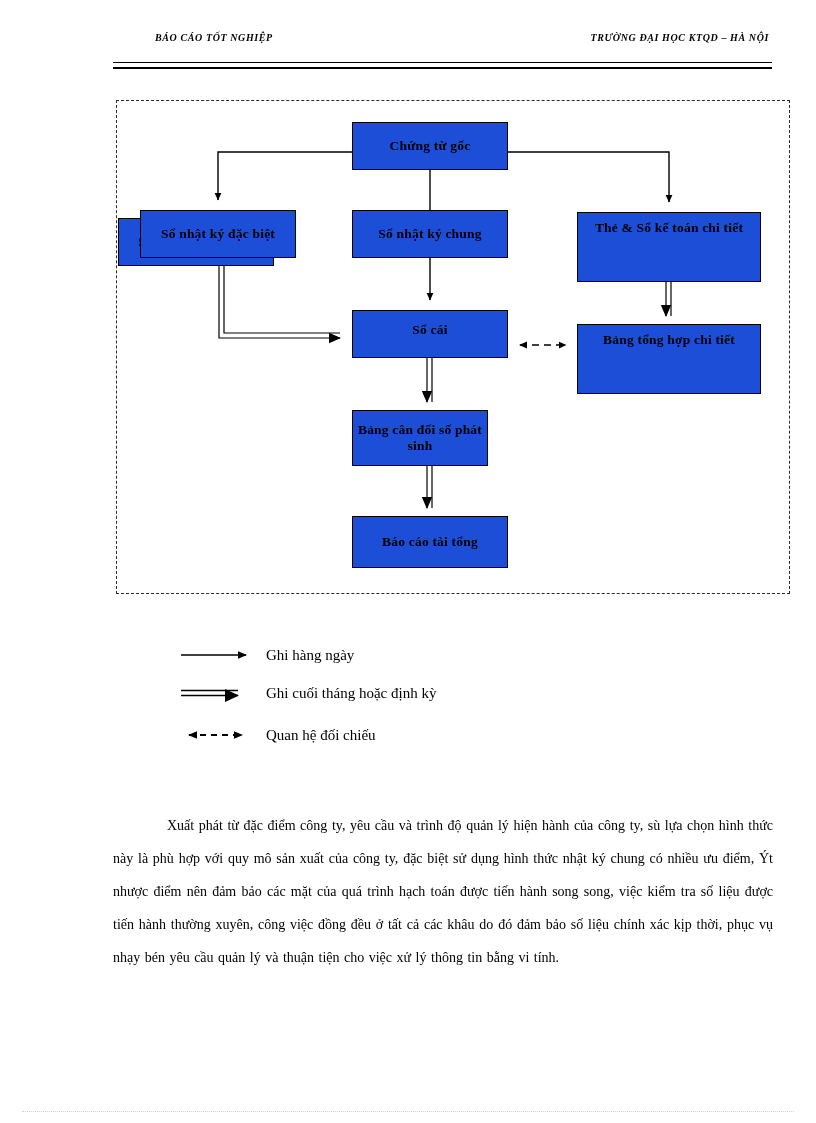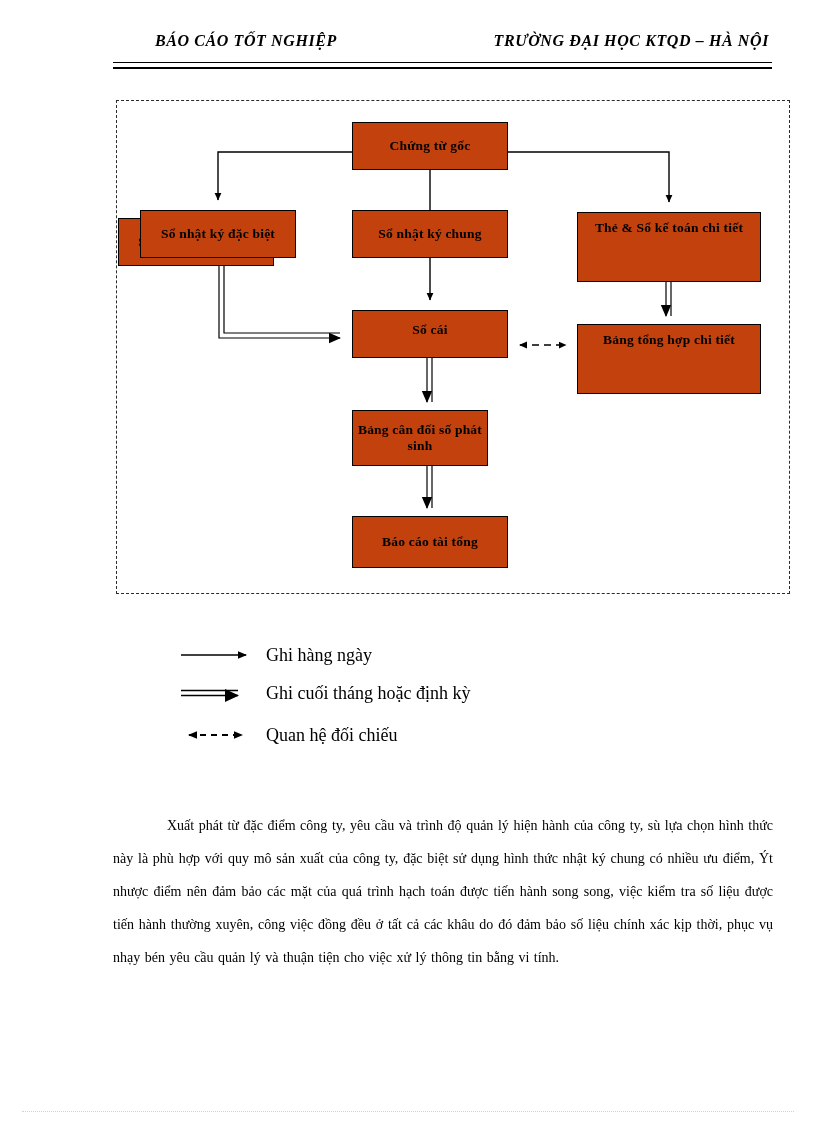--- a/index.html
+++ b/index.html
@@ -10,41 +10,41 @@
     -webkit-font-smoothing:none;
   }
 
   
   #header{
     position:absolute;left:113px;top:32px;width:660px;height:24px;
   }
   .hdr-text{
     position:absolute;top:0;
     font-style:italic;font-weight:bold;
-    font-size:16px;letter-spacing:.6px;
+    font-size:10px;letter-spacing:.6px;
     white-space:nowrap;
   }
   #hdr-left{left:42px;}
   #hdr-right{right:4px;}
   #hdr-rule{
     position:absolute;left:113px;top:62px;width:659px;height:4px;
     border-top:1px solid #000;border-bottom:2px solid #000;
   }
 
   
   #diagram{
     position:absolute;left:116px;top:100px;width:674px;height:494px;
     border:1px dashed #2b2b2b;
     box-sizing:border-box;
   }
 
   
   .node{
     position:absolute;box-sizing:border-box;
-    border:1px solid #000;background:#c2410c;
+    border:1px solid #000;background:#1d4ed8;
     font-weight:bold;font-size:13.5px;line-height:16px;
     text-align:center;letter-spacing:.2px;
     display:flex;justify-content:center;
     z-index:5;
   }
   .node > span{display:block;padding:0 4px;}
   .node.top-text{align-items:flex-start;padding-top:7px;}
   .node.mid-text{align-items:center;}
 
   #n-chungtu   {left:352px;top:122px;width:156px;height:48px;}
@@ -65,21 +65,21 @@
 
   
   #legend{position:absolute;left:180px;top:640px;width:440px;height:120px;}
   .leg-row{position:absolute;left:0;height:26px;width:440px;}
   #leg-row-0{top:4px;}
   #leg-row-1{top:42px;}
   #leg-row-2{top:84px;}
   .leg-art{position:absolute;left:0;top:0;width:78px;height:22px;}
   .leg-label{
     position:absolute;left:86px;top:0px;
-    font-size:18px;line-height:22px;white-space:nowrap;
+    font-size:15px;line-height:22px;white-space:nowrap;
   }
 
   
   #para{
     position:absolute;left:113px;top:795px;width:660px;
     font-size:14px;line-height:33px;
     text-align:justify;text-indent:54px;
     word-spacing:1px;
   }
 

